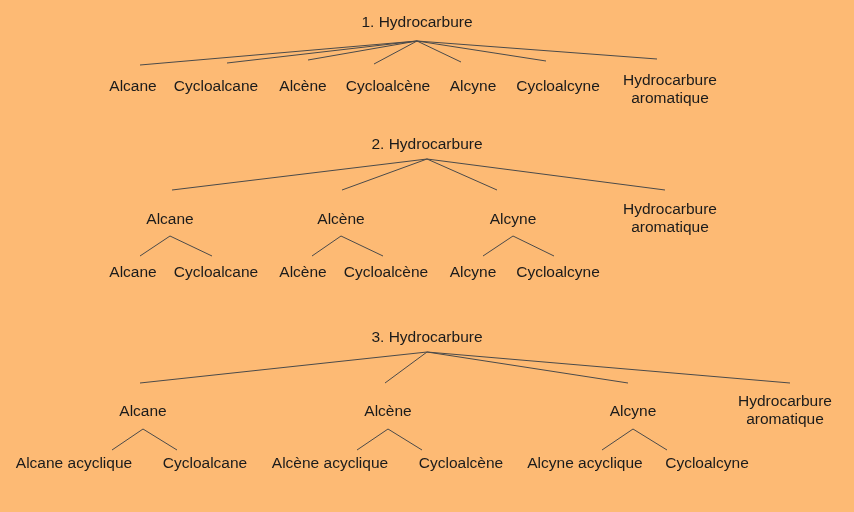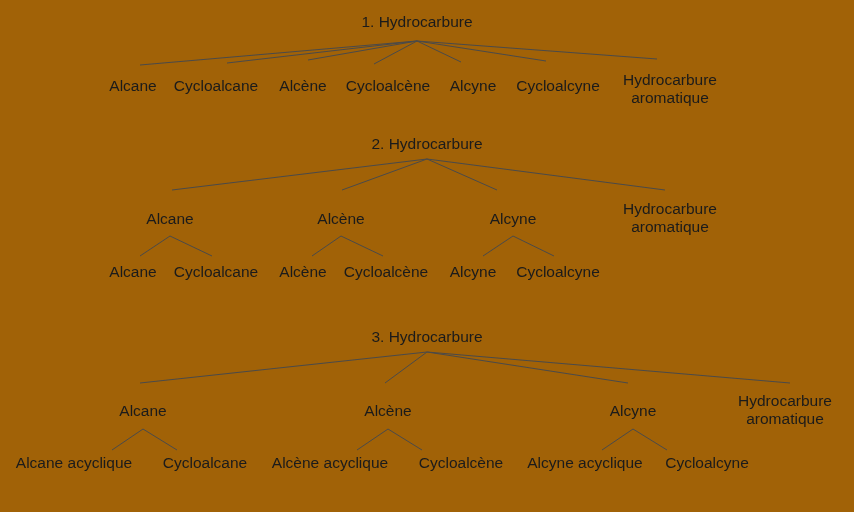--- a/index.html
+++ b/index.html
@@ -11,21 +11,21 @@
     width: 854px;
     height: 512px;
     font-family: "Liberation Sans", sans-serif;
     color: #1b1b1b;
     overflow: hidden;
   }
   #diagram-root {
     position: relative;
     width: 854px;
     height: 512px;
-    background: #a16207;
+    background: #fdba74;
   }
   svg#tree-svg {
     position: absolute;
     left: 0;
     top: 0;
     width: 854px;
     height: 512px;
     display: block;
   }
   svg#tree-svg line {

